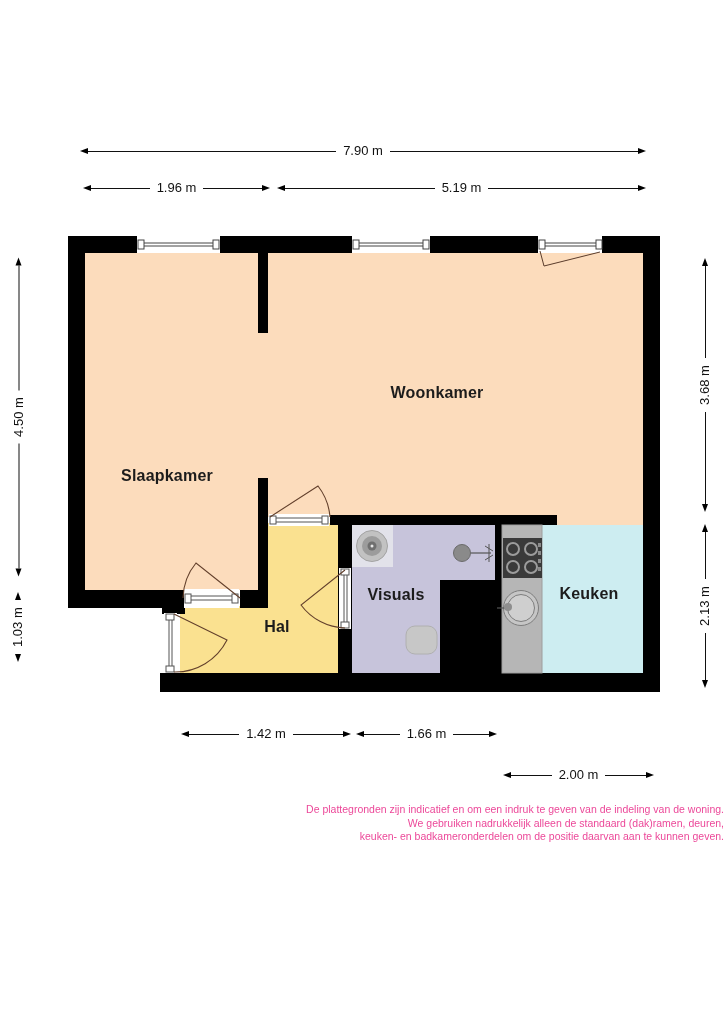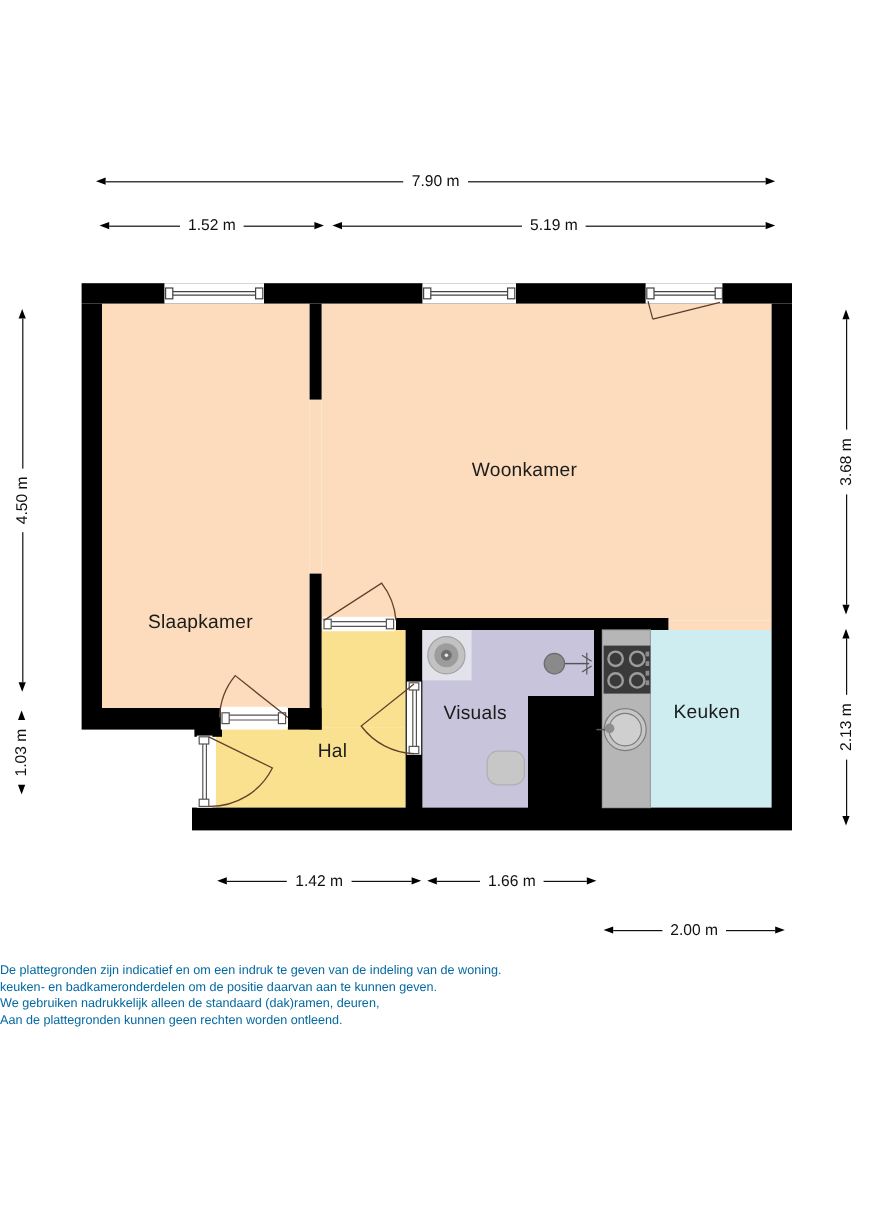--- a/index.html
+++ b/index.html
@@ -1,30 +1,30 @@
 <!DOCTYPE html>
 <html><head>
 <meta charset="utf-8">
 <style>
   html,body{margin:0;padding:0;background:#fff;}
   body{width:724px;height:1024px;font-family:"Liberation Sans",sans-serif;}
   .stage{position:relative;width:724px;height:1024px;overflow:hidden;background:#fff;}
   .plan-svg{position:absolute;left:0;top:0;}
   
-  .room-label{position:absolute;transform:translate(-50%,-50%);font-size:16px;color:#1c1c1c;white-space:nowrap;letter-spacing:0.2px;}
+  .room-label{position:absolute;transform:translate(-50%,-50%);font-size:16px;color:#1c1c1c;white-space:nowrap;letter-spacing:0.2px;font-weight:bold;}
   
   .dim{position:absolute;display:flex;align-items:center;height:14px;}
   .dim.v{transform:rotate(-90deg);}
   .dline{flex:1;height:1px;background:#111;}
   .dlabel{font-size:13px;color:#111;padding:0 7px;white-space:nowrap;line-height:14px;}
   .ah{width:0;height:0;flex:0 0 auto;}
   .ah.l{border-top:3px solid transparent;border-bottom:3px solid transparent;border-right:8px solid #000;}
   .ah.r{border-top:3px solid transparent;border-bottom:3px solid transparent;border-left:8px solid #000;}
   
-  .footer{position:absolute;left:0;top:803px;width:724px;text-align:left;color:#0369a1;}
+  .footer{position:absolute;left:0;top:803px;width:724px;text-align:right;color:#ec4899;}
   .footer .line{font-size:10.5px;line-height:13.5px;}
   .copyright{margin-top:9px;font-size:11px;}
 </style>
 </head>
 <body>
 
 <div class="stage">
 
   <svg class="plan-svg" width="724" height="1024" viewBox="0 0 724 1024">
 
@@ -156,37 +156,37 @@
     </g>
 
     <g fill="none" stroke-width="1.1" stroke="#63402c">
       <path d="M270,517 L318,486 A58,58 0 0 1 330,517"></path>
       <path d="M240,598 L196,563 A57,57 0 0 0 183,598"></path>
       <path d="M345,570 L301,605 A57,57 0 0 0 345,628"></path>
       <path d="M174,614 L227,640 A58,58 0 0 1 174,672"></path>
     </g>
   </svg>
 
-  <span class="room-label" style="left:167px;top:519px">Slaapkamer</span>
+  <span class="room-label" style="left:167px;top:476px">Slaapkamer</span>
   <span class="room-label" style="left:437px;top:393px">Woonkamer</span>
   <span class="room-label" style="left:277px;top:627px">Hal</span>
   <span class="room-label" style="left:396px;top:595px">Visuals</span>
   <span class="room-label" style="left:589px;top:594px">Keuken</span>
 
   <div class="dim" style="left:80px;top:144px;width:566px">
     <span class="ah l"></span>
       <span class="dline"></span>
     <span class="dlabel">7.90 m</span>
     <span class="dline"></span>
       <span class="ah r"></span>
   </div>
   <div class="dim" style="left:83px;top:181px;width:187px">
     <span class="ah l"></span>
       <span class="dline"></span>
-    <span class="dlabel">1.52 m</span>
+    <span class="dlabel">1.96 m</span>
     <span class="dline"></span>
       <span class="ah r"></span>
   </div>
   <div class="dim" style="left:277px;top:181px;width:369px">
     <span class="ah l"></span>
       <span class="dline"></span>
     <span class="dlabel">5.19 m</span>
     <span class="dline"></span>
       <span class="ah r"></span>
   </div>
@@ -238,18 +238,17 @@
   <div class="dim" style="left:503px;top:768px;width:151px">
     <span class="ah l"></span>
       <span class="dline"></span>
     <span class="dlabel">2.00 m</span>
     <span class="dline"></span>
       <span class="ah r"></span>
   </div>
 
   <div class="footer">
     <div class="line">De plattegronden zijn indicatief en om een indruk te geven van de indeling van de woning.</div>
+    <div class="line">We gebruiken nadrukkelijk alleen de standaard (dak)ramen, deuren,</div>
     <div class="line">keuken- en badkameronderdelen om de positie daarvan aan te kunnen geven.</div>
-    <div class="line">We gebruiken nadrukkelijk alleen de standaard (dak)ramen, deuren,</div>
-    <div class="line">Aan de plattegronden kunnen geen rechten worden ontleend.</div>
   </div>
 
 </div>
 
 </body></html>

